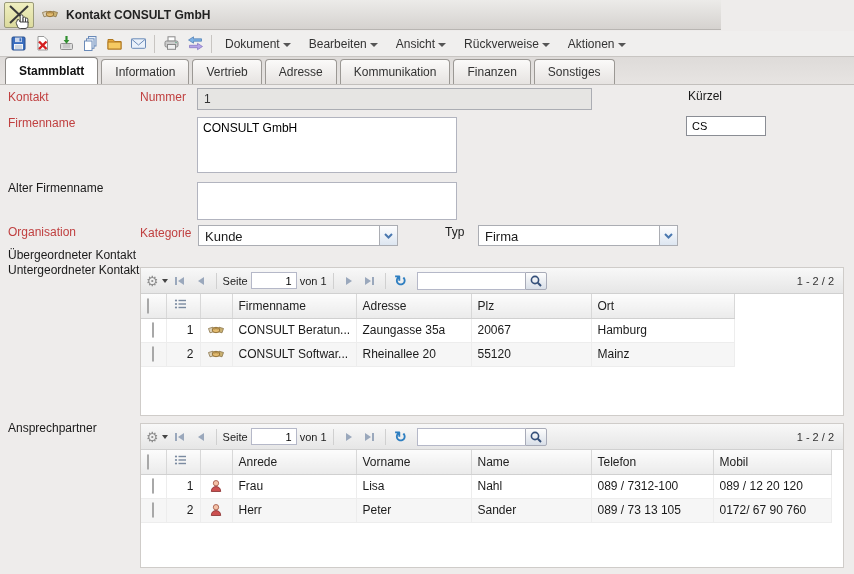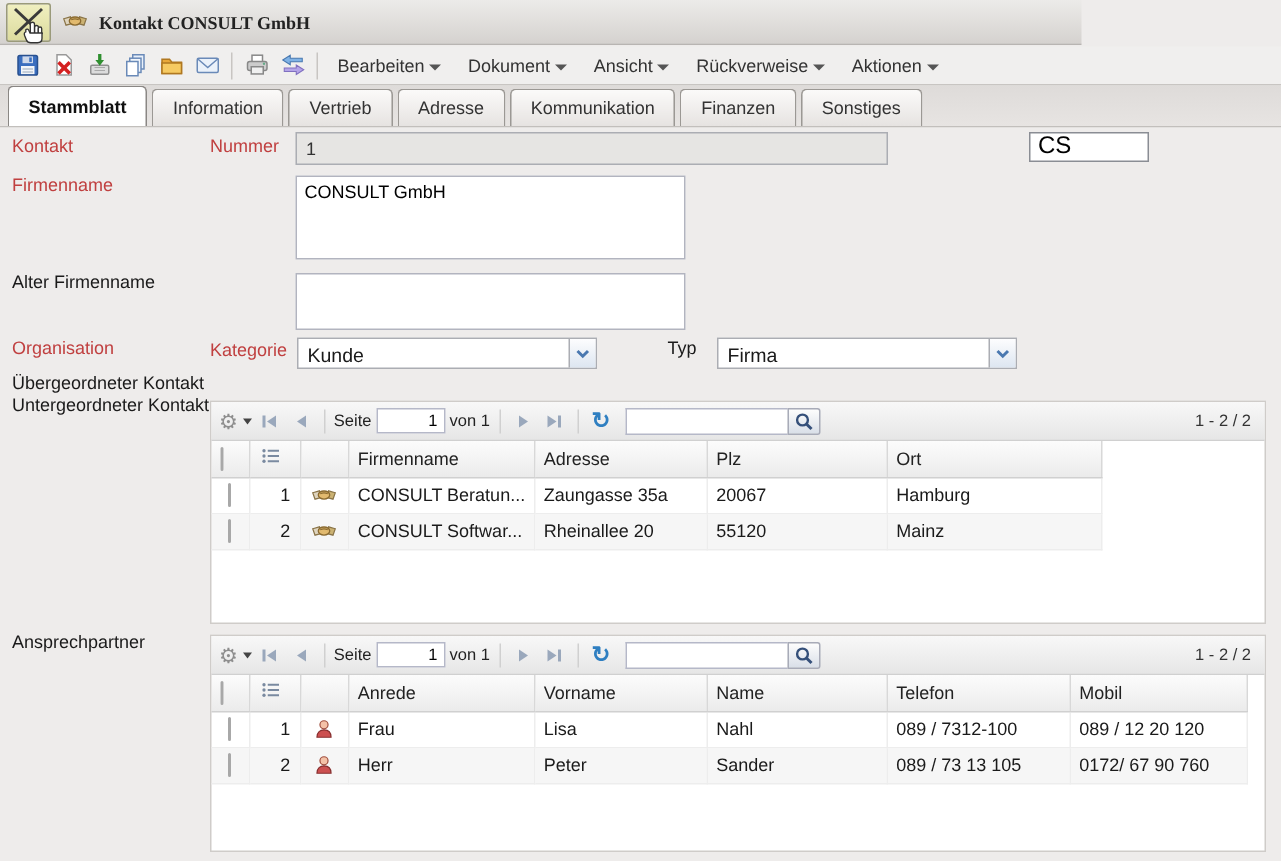--- a/index.html
+++ b/index.html
@@ -12,21 +12,20 @@
     position: relative;
     overflow: hidden;
   }
   #app { position:absolute; inset:0; width:854px; height:574px; }
 
   
   .titlebar {
     position:absolute; left:0; top:0; width:721px; height:30px;
     background: linear-gradient(#ecebe9, #d5d2cf);
     border-bottom: 1px solid #b8b5b2;
-    font-family: Liberation Serif, serif;
   }
   .close-btn {
     position:absolute; left:4px; top:2px; width:30px; height:26px;
     background: linear-gradient(#f0efc0, #dcdb9e);
     border: 1px solid #9a9a7a;
     border-radius: 2px;
   }
   .close-btn svg { position:absolute; left:0; top:0; }
   .hand-cursor { position:absolute; left:9px; top:11px; }
   .title-icon { position:absolute; left:42px; top:6px; }
@@ -71,21 +70,21 @@
   .form { position:absolute; left:0; top:85px; width:854px; height:489px; background:#eeeceb; }
   .lbl { position:absolute; white-space:nowrap; }
   .lbl.red { color:#c04040; }
   .field-disabled {
     position:absolute; background:#e6e5e3; border:1px solid #abadb3;
     padding:3px 6px; font-size:12px; color:#333;
     font-family:"Liberation Sans", sans-serif;
   }
   .txt-input {
     position:absolute; border:1px solid #8a8d94; background:#fff;
-    padding:2px 5px; font-size:16px; font-family:"Liberation Sans", sans-serif;
+    padding:2px 5px; font-size:11px; font-family:"Liberation Sans", sans-serif;margin-top:28px;
   }
   .txt-area {
     position:absolute; border:1px solid #b2b4bf; background:#fff;
     padding:3px 5px; font-size:12px; resize:none; overflow:hidden;
     font-family:"Liberation Sans", sans-serif;
   }
   .combo {
     position:absolute; height:21px; background:#fff;
     border:1px solid #abadb3; display:flex; cursor:pointer;
   }
@@ -295,25 +294,25 @@
           <use href="#ic-print"></use>
         </svg>
       </span>
     <span class="tb-icon">
         <svg width="17" height="17">
           <use href="#ic-transfer"></use>
         </svg>
       </span>
     <span class="tb-sep"></span>
     <span class="menu">
+        <span>Dokument</span>
+        <span class="caret"></span>
+      </span>
+    <span class="menu">
         <span>Bearbeiten</span>
-        <span class="caret"></span>
-      </span>
-    <span class="menu">
-        <span>Dokument</span>
         <span class="caret"></span>
       </span>
     <span class="menu">
         <span>Ansicht</span>
         <span class="caret"></span>
       </span>
     <span class="menu">
         <span>Rückverweise</span>
         <span class="caret"></span>
       </span>

